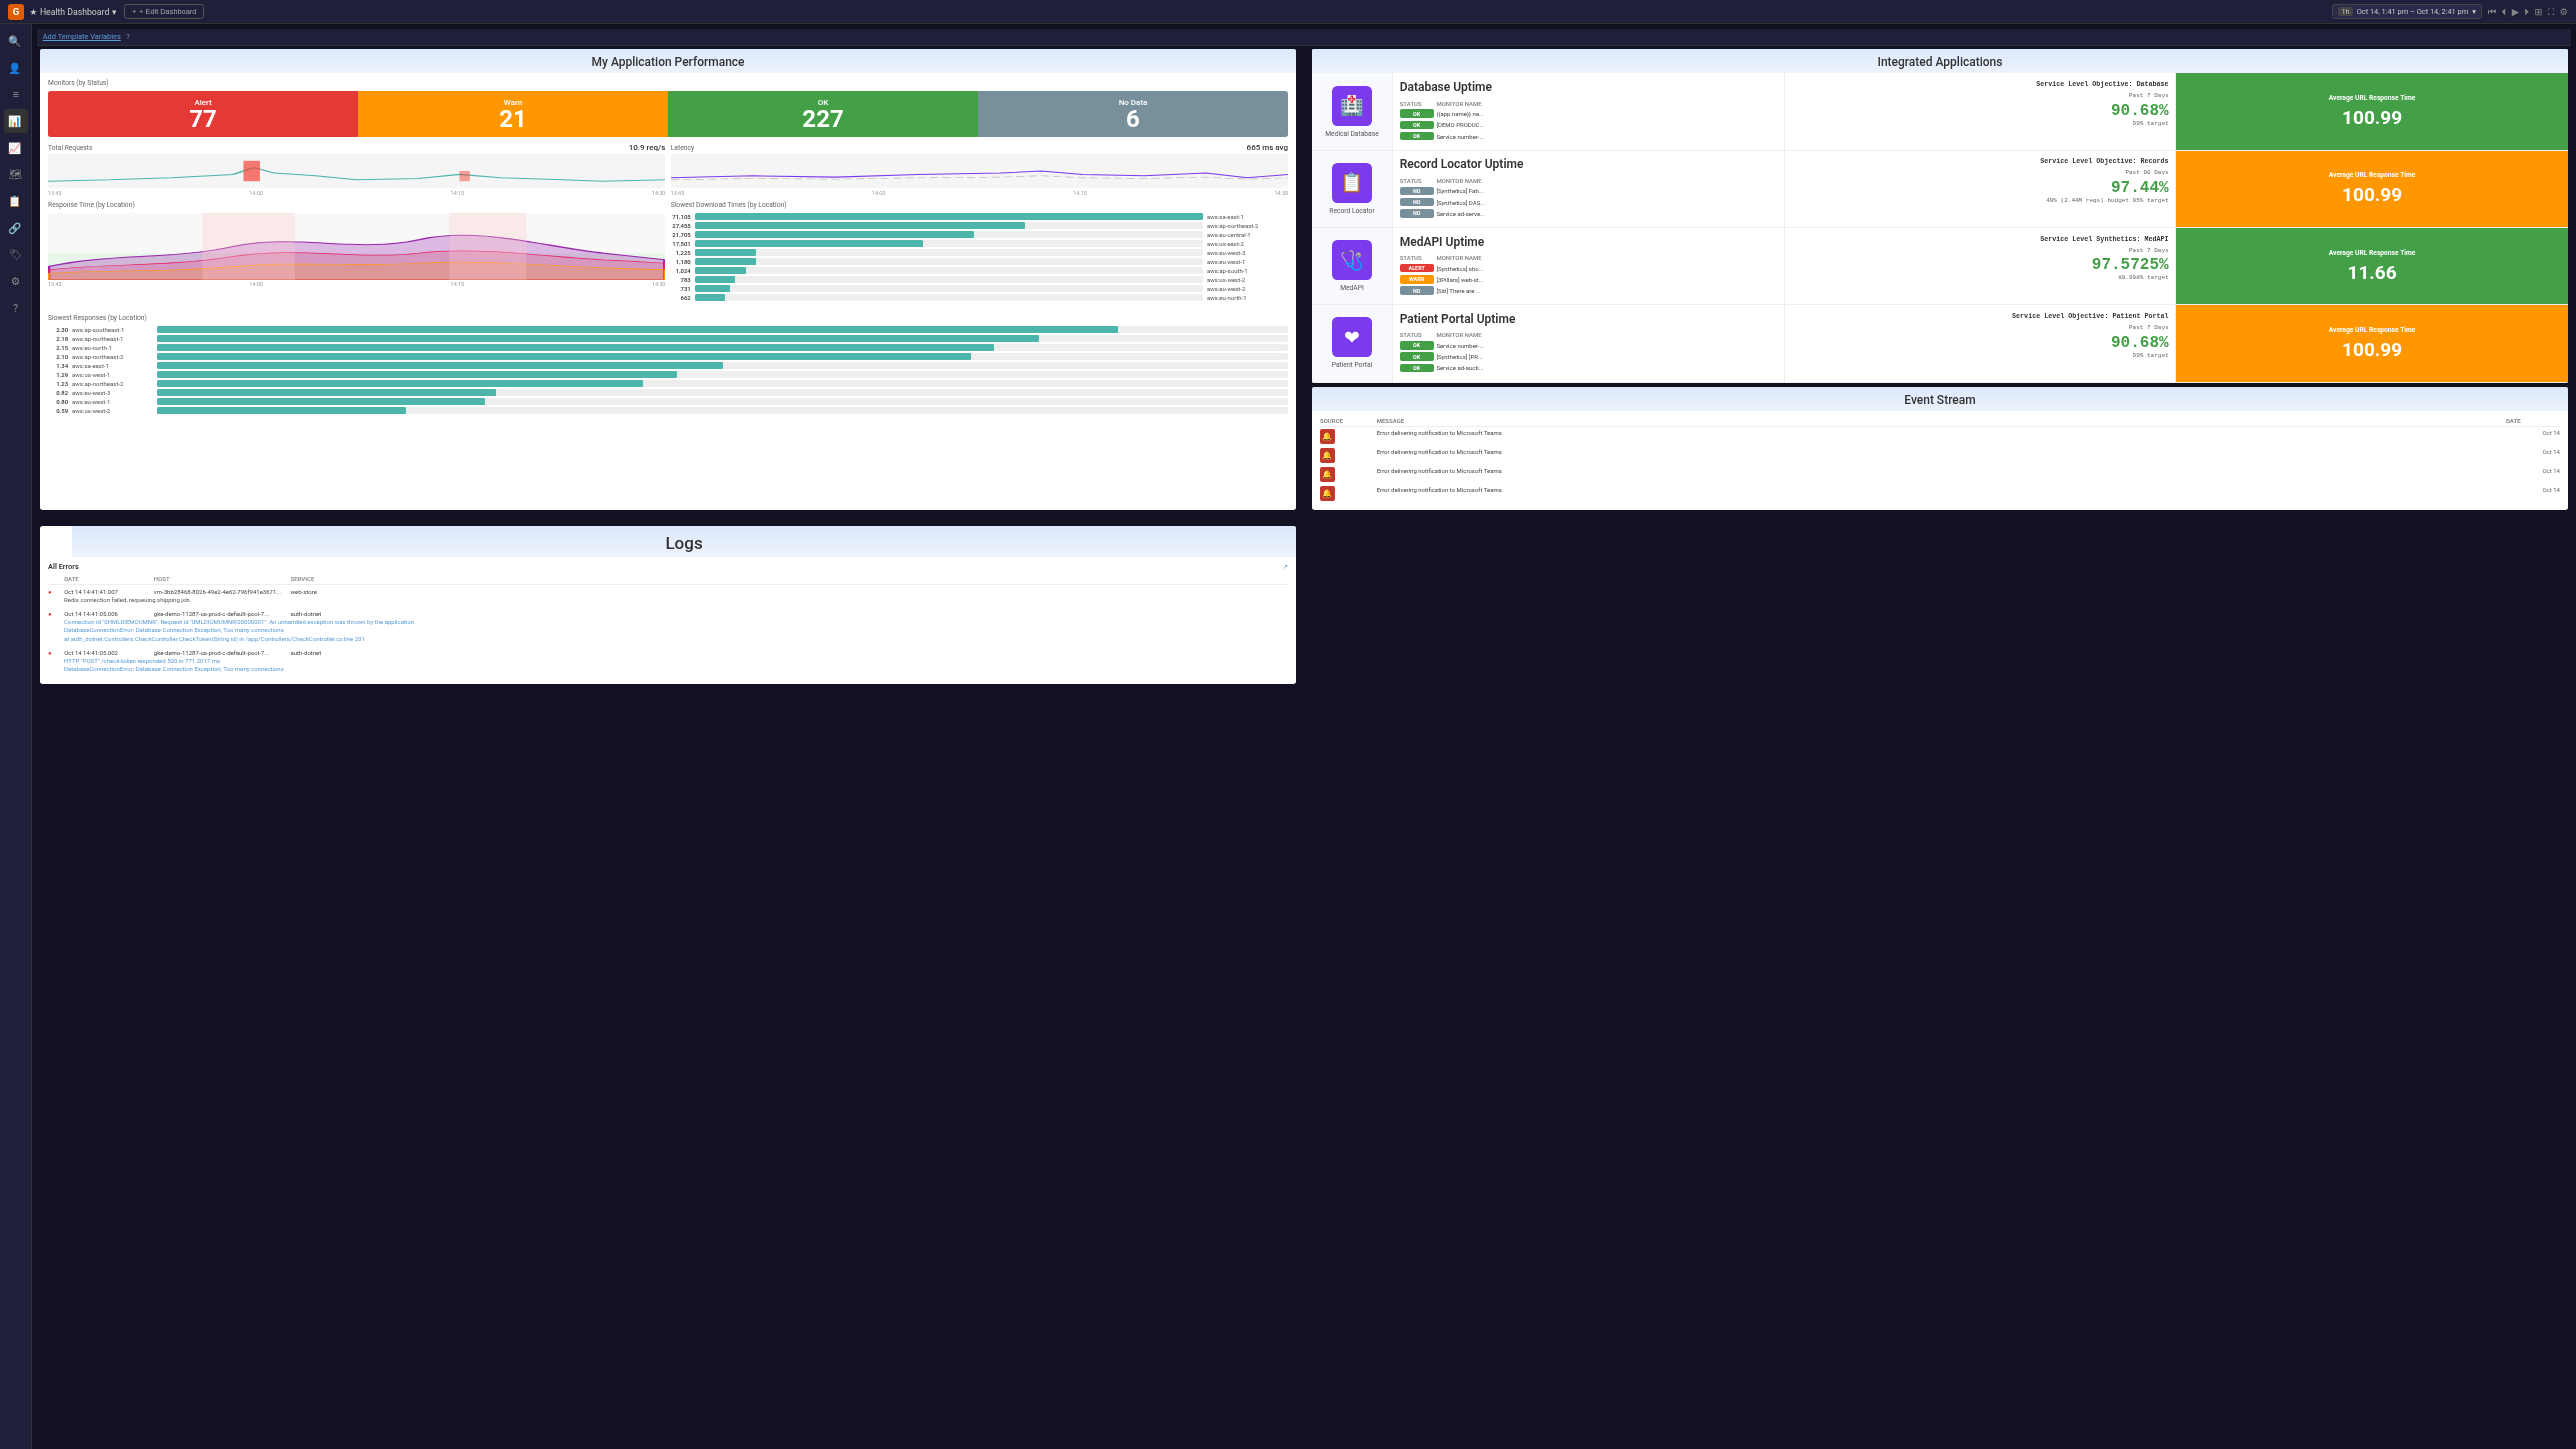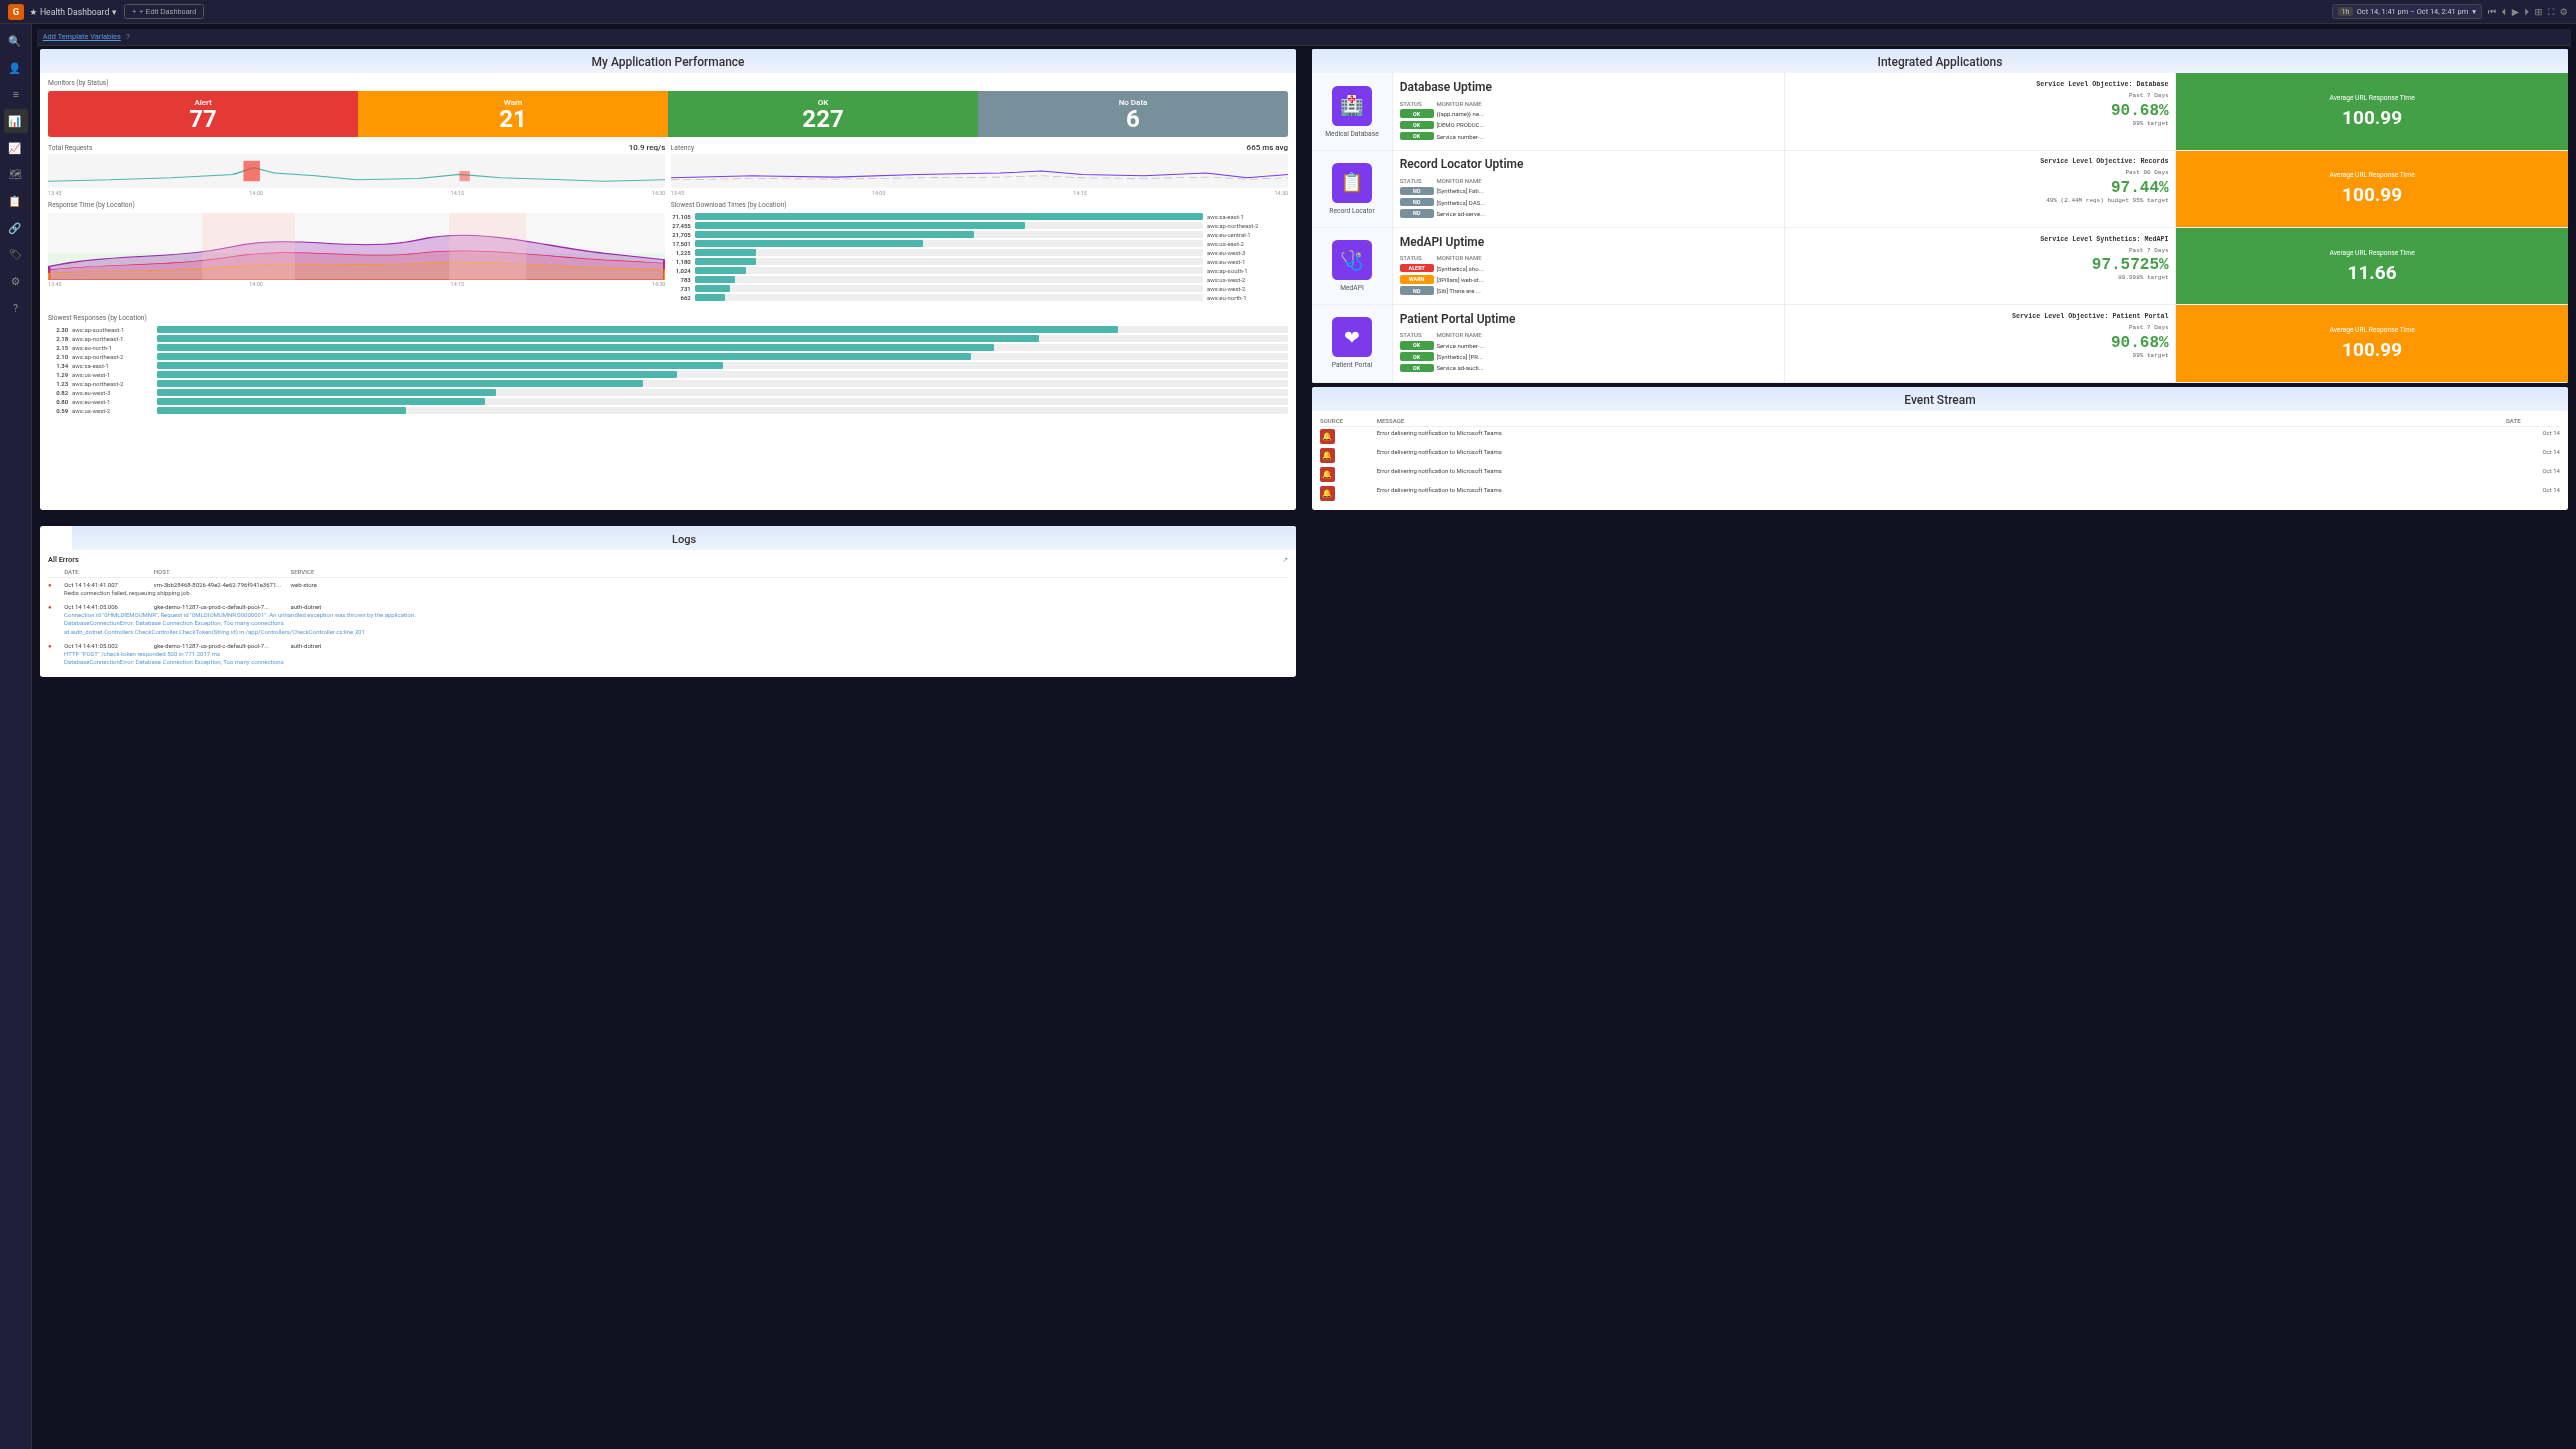--- a/index.html
+++ b/index.html
@@ -237,21 +237,21 @@
     .bar-track { flex: 1; height: 6.7px; background: #eee; border-radius: 1.3px; overflow: hidden; }
     .bar-fill { height: 100%; background: #4db6ac; border-radius: 1.3px; }
 
     
     .logs-panel {
       grid-column: 1;
     }
     .logs-header {
       text-align: center;
       padding: 6.7px 10.7px 4px;
-      font-size: 11px;
+      font-size: 17px;
       font-weight: 500;
       color: #333;
       background: linear-gradient(to bottom, #dce8fc, #eef3fc);
       margin-left: 32px;
     }
     .logs-body { padding: 5.4px 8px; font-size: 6.7px; }
     .logs-title-row {
       display: flex;
       align-items: center;
       justify-content: space-between;
@@ -365,21 +365,21 @@
 
     .avg-response-cell {
       padding: 6.7px;
       background: #ff9800;
       color: white;
       display: flex;
       flex-direction: column;
       align-items: center;
       justify-content: center;
     }
-    .avg-resp-title { font-size: 6.7px; font-weight: 400; margin-bottom: 4px; }
+    .avg-resp-title { font-size: 6.7px; font-weight: 700; margin-bottom: 4px; }
     .avg-resp-value { font-size: 19px; font-weight: bold; }
 
     
     .event-stream-panel {
       background: #fff;
       border-radius: 2.7px;
       overflow: hidden;
     }
     .event-header {
       text-align: center;

